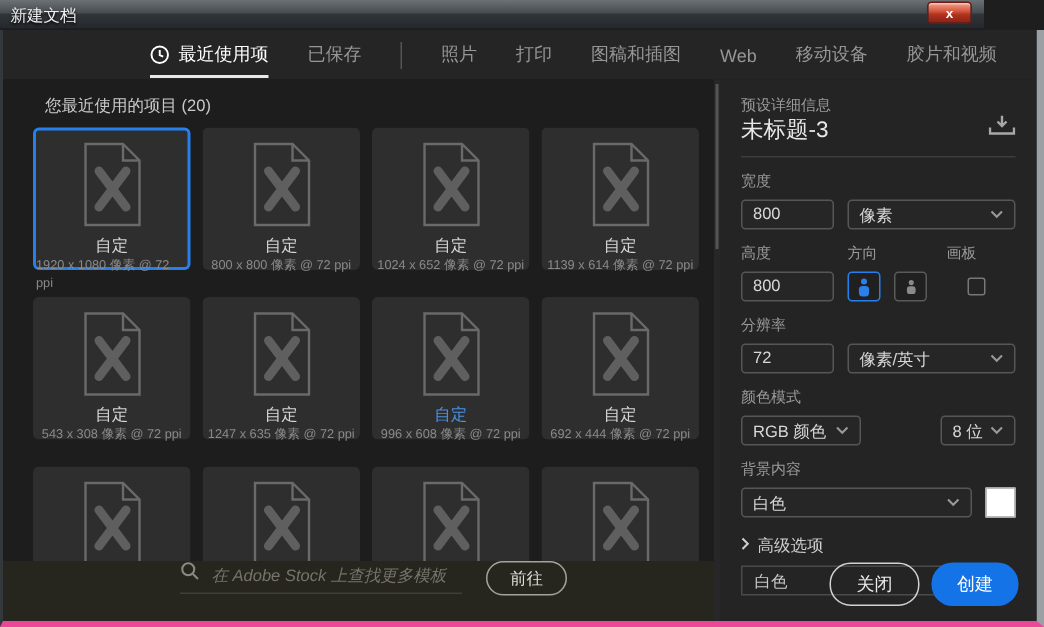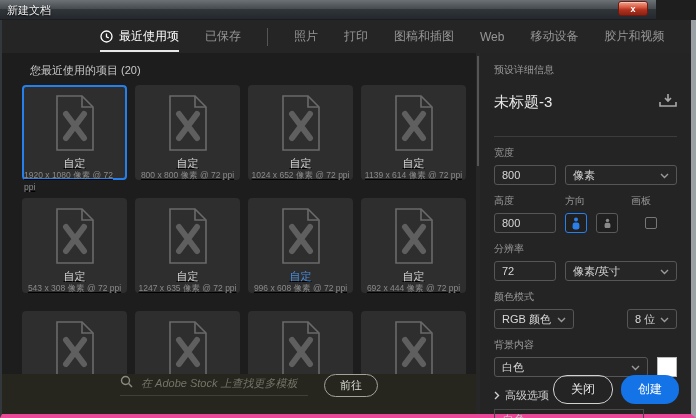--- a/index.html
+++ b/index.html
@@ -36,42 +36,42 @@
   
   .main { position:absolute; top:33px; left:0; right:0; bottom:0; display:flex; }
   .left { position:relative; width:474px; background:#1d1d1d; overflow:hidden; }
   .scrollbar { width:4px; background:#272727; position:relative; }
   .scroll-thumb { position:absolute; top:3px; left:1px; width:2px; height:110px; background:#555; }
   .panel { position:relative; flex:1; background:#242424; padding:10px 14px 0 14px; }
 
   
   .recent-header { padding:10px 0 0 28px; font-size:11px; color:#c9c9c9; }
   .grid { position:absolute; top:32px; left:20px; display:grid;
-    grid-template-columns:repeat(4,105px); grid-auto-rows:95px; gap:18px 8px;text-decoration:underline; }
+    grid-template-columns:repeat(4,105px); grid-auto-rows:95px; gap:18px 8px; }
   .card { position:relative; background:#2e2e2e; border-radius:4px; border:2px solid transparent;
     cursor:pointer; display:flex; flex-direction:column; align-items:center; }
   .card.selected { border-color:#2680eb; }
   .card .doc-icon { margin-top:7px; }
   .card-title { font-size:11px; color:#d6d6d6; margin-top:1px; line-height:12px; }
   .card.highlight .card-title { color:#4a90e2; }
   .card-sub { font-size:8.5px; color:#8a8a8a; margin-top:1px; }
 
   
   .stock-bar { position:absolute; left:0; right:0; bottom:0; height:40px; background:#26261f;
     display:flex; align-items:flex-start; padding-left:118px; z-index:5; }
   .stock-input { display:flex; align-items:center; gap:8px;
     border-bottom:1px solid #413f36; padding-bottom:3px; width:188px; }
   .stock-placeholder { font-size:11px; font-style:italic; color:#767468; white-space:nowrap; }
   .go-btn { margin-left:16px; padding:3px 15px; border:1px solid #a3a399; border-radius:12px;
     background:transparent; color:#dededa; font-size:11px; cursor:pointer; }
 
   
   .panel-header { font-size:10px; color:#9a9a9a; }
   .doc-title-row { display:flex; align-items:center; justify-content:space-between;
-    margin-top:16px; padding-bottom:24px; border-bottom:1px solid #3c3c3c; }
+    margin-top:0; padding-bottom:8px; border-bottom:1px solid #3c3c3c; }
   .doc-title { font-size:15px; color:#e8e8e8; }
   .save-icon { cursor:pointer; }
   .field-label { font-size:10px; color:#9a9a9a; margin-top:9px; }
   .row { display:flex; gap:9px; margin-top:5px; align-items:center; }
   .tbox { height:20px; background:#262626; border:1px solid #565656; border-radius:3px;
     color:#d8d8d8; font-size:11px; display:flex; align-items:center; padding:0 7px; }
   .num { width:62px; }
   .select { flex:1; justify-content:space-between; cursor:pointer; }
   .select .chev { flex:none; }
   .labels3 { display:flex; margin-top:9px; }

